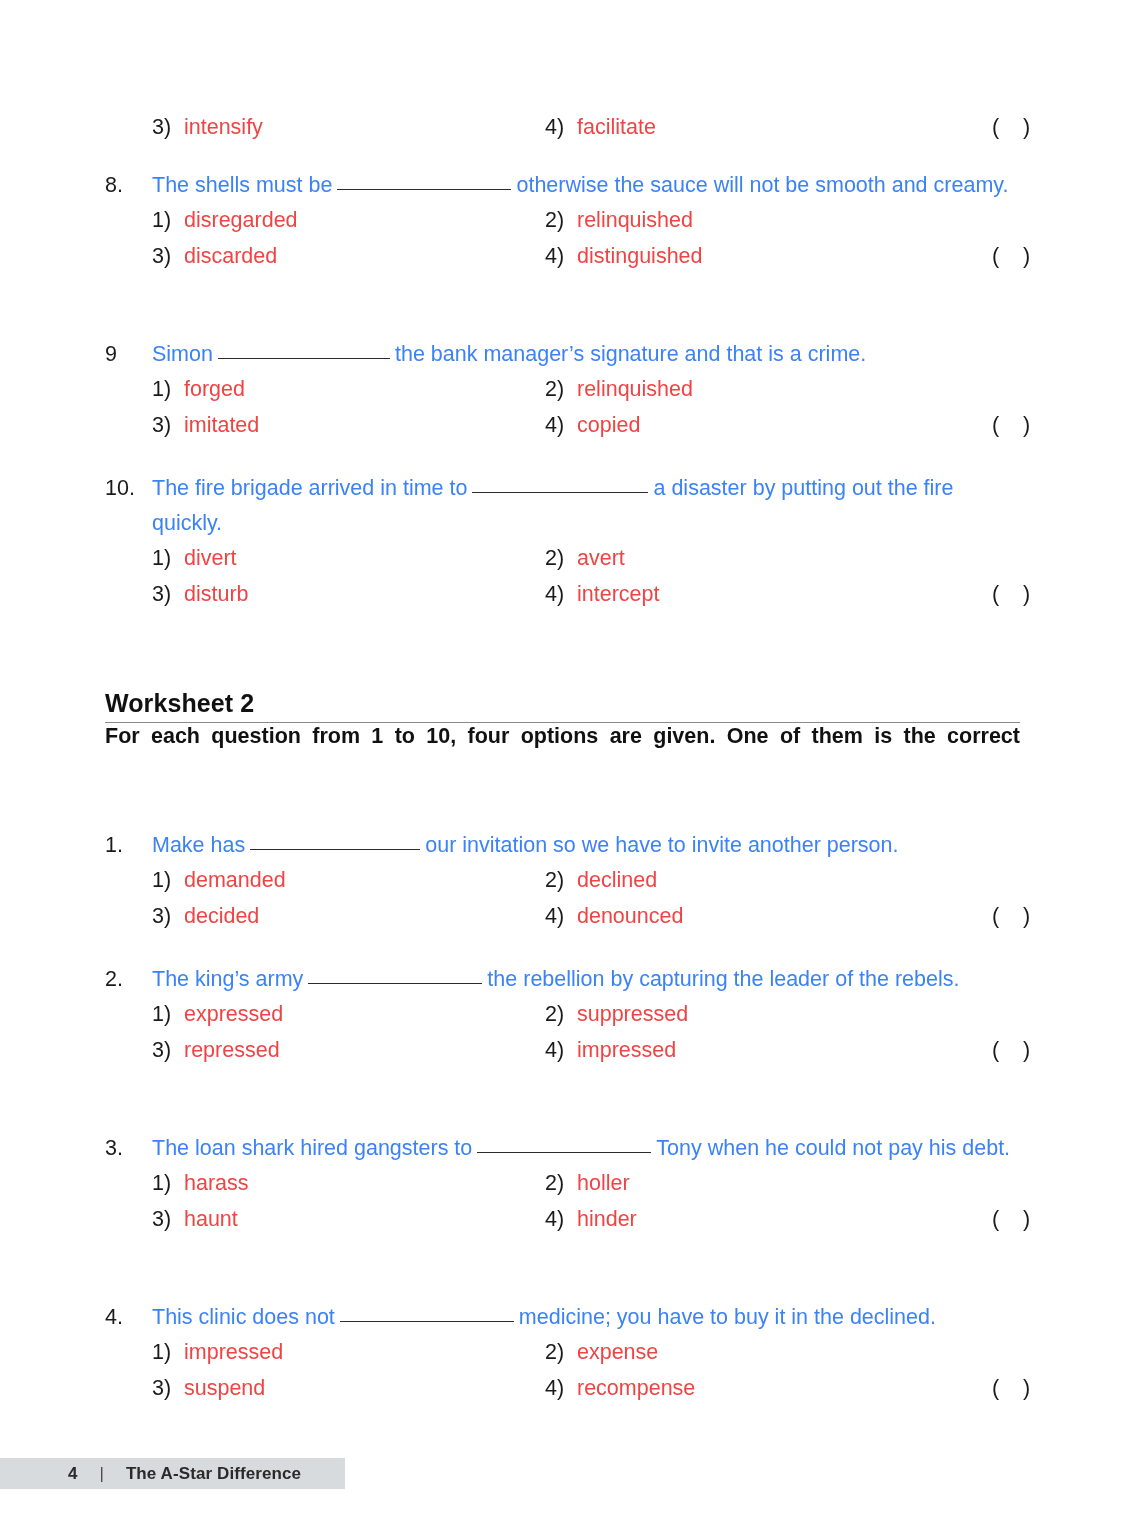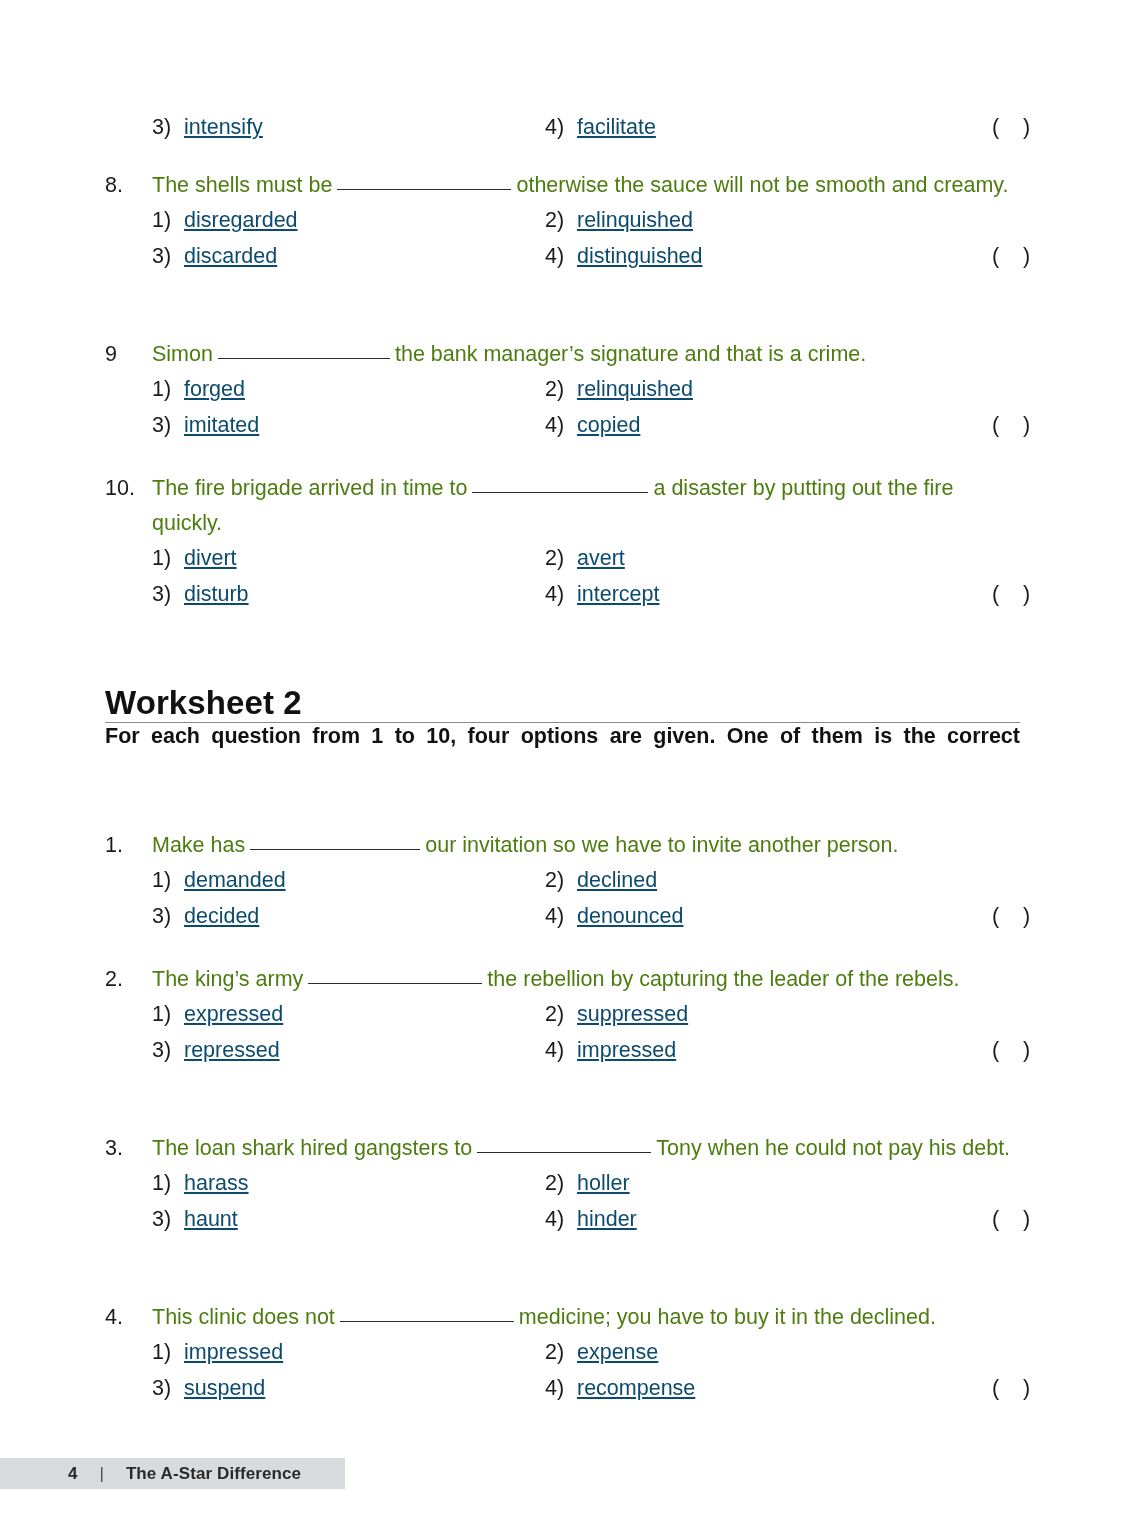--- a/index.html
+++ b/index.html
@@ -39,21 +39,21 @@
     width: 47px;
     flex: 0 0 47px;
     font-size: 21.5px;
     line-height: 35px;
     color: #1a1a1a;
   }
   .qbody {
     flex: 1 1 auto;
     font-size: 21.5px;
     line-height: 35px;
-    color: #4d7c0f;
+    color: #3b82f6;
   }
 
   
   .blank {
     display: inline-block;
     border-bottom: 1.6px solid #2b2b2b;
     vertical-align: 2px;
     margin: 0 5px;
   }
   .blank.w170 { width: 170px; }
@@ -77,41 +77,41 @@
     display: flex;
     align-items: baseline;
   }
   .opt-col1 { width: 393px; flex: 0 0 393px; }
   .opt-col2 { width: 400px; flex: 0 0 400px; }
   .opt-idx {
     width: 32px;
     flex: 0 0 32px;
     color: #1a1a1a;
   }
-  .opt-text { color: #0c4a6e; text-decoration: underline; }
+  .opt-text { color: #ef4444; }
 
   .brackets {
     position: absolute;
     left: 840px;
     top: 0;
     font-size: 21.5px;
     line-height: 35.5px;
     letter-spacing: 0;
     color: #1a1a1a;
     white-space: pre;
   }
 
   
   .ws-heading {
     position: absolute;
     left: 105px;
     width: 915px;
   }
   .ws-title {
-    font-size: 33px;
+    font-size: 25px;
     font-weight: bold;
     line-height: 30px;
     color: #111111;
     letter-spacing: 0.1px;
   }
   .ws-rule {
     margin-top: 4px;
     border-bottom: 1.5px solid #8a8a8a;
     width: 915px;
   }

